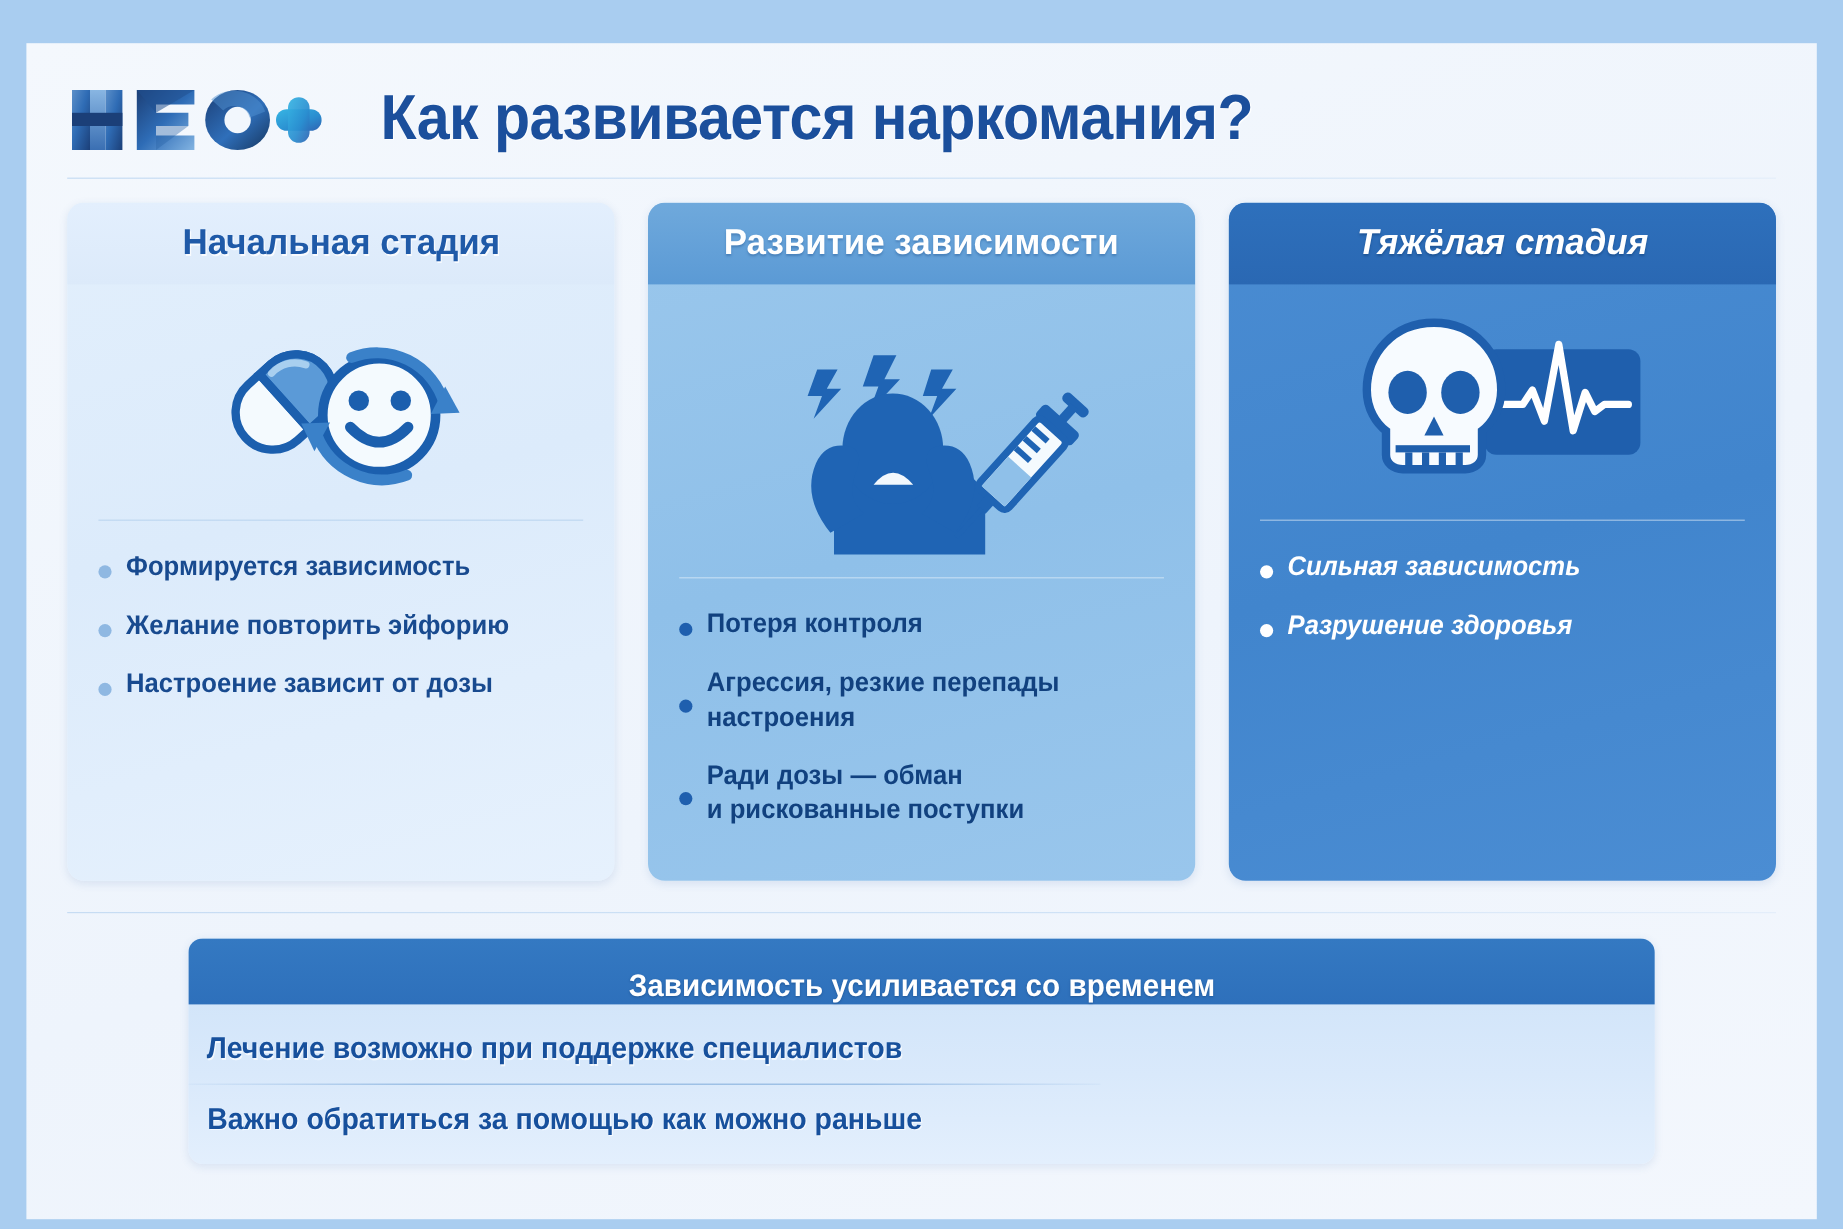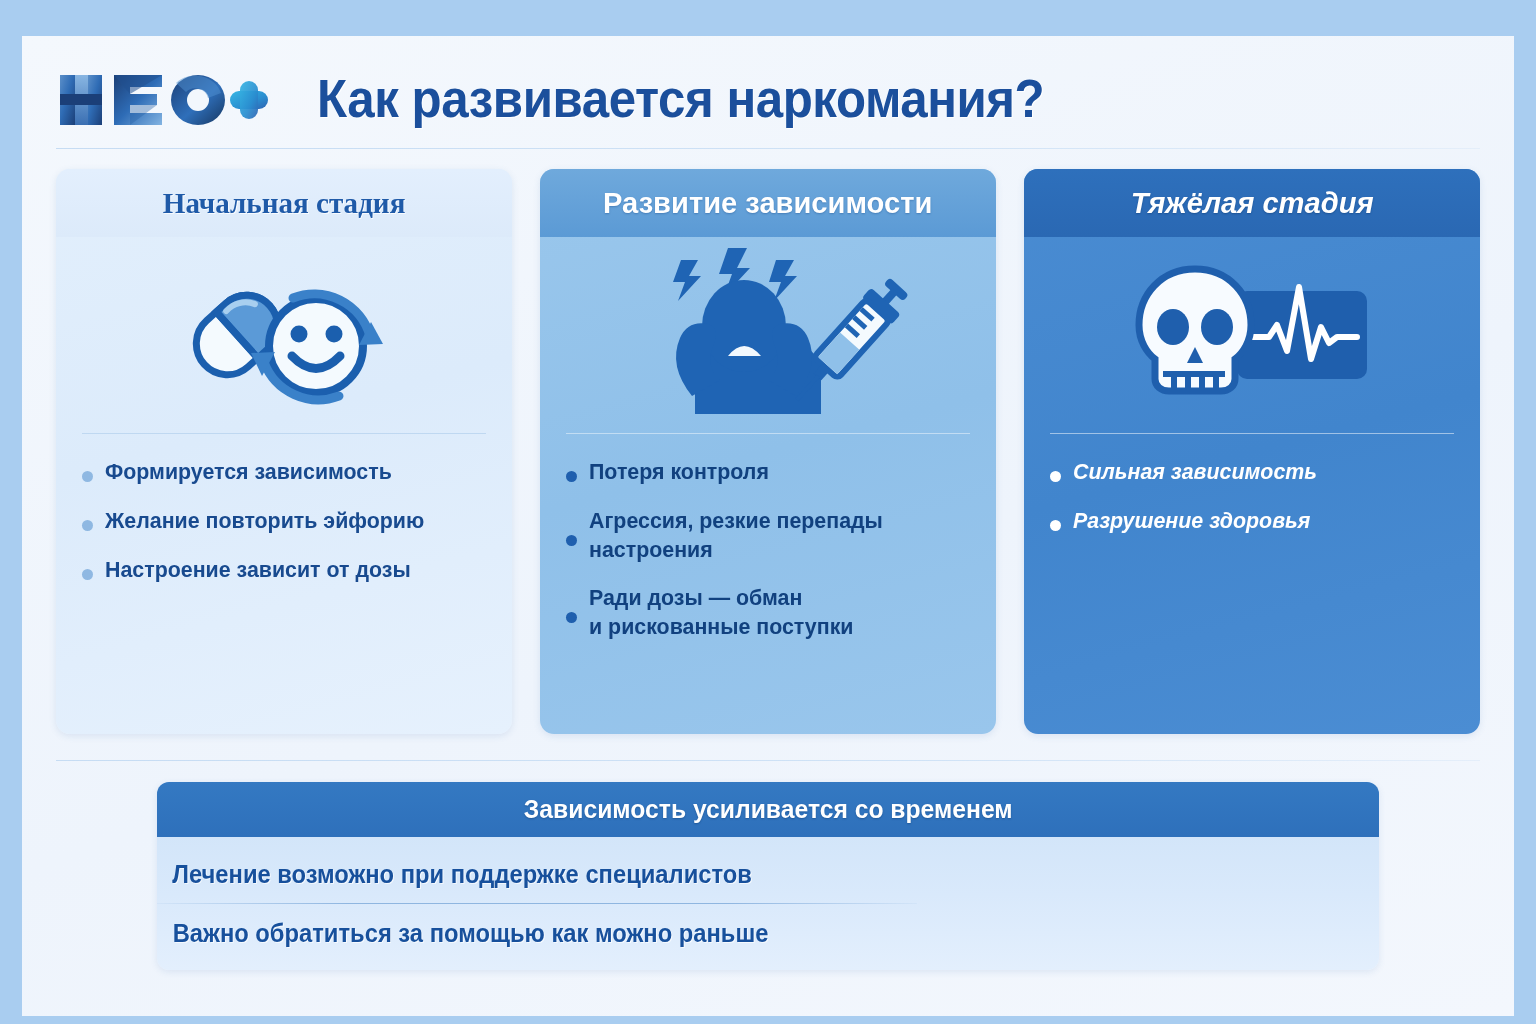--- a/index.html
+++ b/index.html
@@ -145,28 +145,28 @@
     font-size: 22.5px;
     font-weight: bold;
     line-height: 1.28;
     white-space: pre-line;
     transform: scaleX(0.95);
     transform-origin: left top;
   }
 
   
   .card-1 { background: linear-gradient(165deg, #e2effc 0%, #dcebfb 45%, #e6f1fd 100%); }
-  .card-1 .card-head { background: linear-gradient(180deg, #e3effd 0%, #dceafa 100%); font-family: Liberation Serif, serif; }
+  .card-1 .card-head { background: linear-gradient(180deg, #e3effd 0%, #dceafa 100%); }
   .card-1 .card-head-title { color: #1f5aa8; text-shadow: 1px 1px 0 rgba(255,255,255,0.8); }
   .card-1 .card-rule { background: #bfd8f1; }
   .card-1 .bullet-dot { background: #8fb8e2; }
   .card-1 .bullet-text { color: #184a8f; }
 
   
-  .card-2 { background: linear-gradient(165deg, #9ac7ec 0%, #8fc0e9 50%, #99c6ec 100%); }
+  .card-2 { background: linear-gradient(165deg, #9ac7ec 0%, #8fc0e9 50%, #99c6ec 100%); gap: 48px; }
   .card-2 .card-head { background: linear-gradient(180deg, #6fa9dc 0%, #5b9ad5 100%); }
   .card-2 .card-head-title { color: #ffffff; text-shadow: 0 1px 2px rgba(20,70,130,0.35); }
   .card-2 .card-rule { background: rgba(255,255,255,0.45); }
   .card-2 .bullet-dot { background: #1f5fae; }
   .card-2 .bullet-text { color: #11417f; }
 
   
   .card-3 { background: linear-gradient(165deg, #4a8cd2 0%, #4185cd 50%, #4b8dd3 100%); font-style: italic; }
   .card-3 .card-head { background: linear-gradient(180deg, #2e70bc 0%, #2a68b3 100%); }
   .card-3 .card-head-title { color: #ffffff; text-shadow: 0 1px 2px rgba(10,50,100,0.4); }
@@ -192,21 +192,21 @@
     height: 188px;
     border-radius: 12px;
     overflow: hidden;
     box-shadow: 0 2px 7px rgba(60,110,170,0.12);
     background: linear-gradient(180deg, #cde2f8 0%, #d9e9fb 60%, #e3effd 100%);
   }
 
   .footer-head {
     height: 55px;
     display: flex;
-    align-items: center;
+    align-items: flex-end;
     justify-content: center;
     background: linear-gradient(180deg, #3479c2 0%, #2e70bb 100%);
   }
   .footer-head-title {
     font-size: 26px;
     font-weight: bold;
     color: #ffffff;
     text-shadow: 0 1px 2px rgba(10,50,100,0.4);
     transform: scaleX(0.95);
   }

